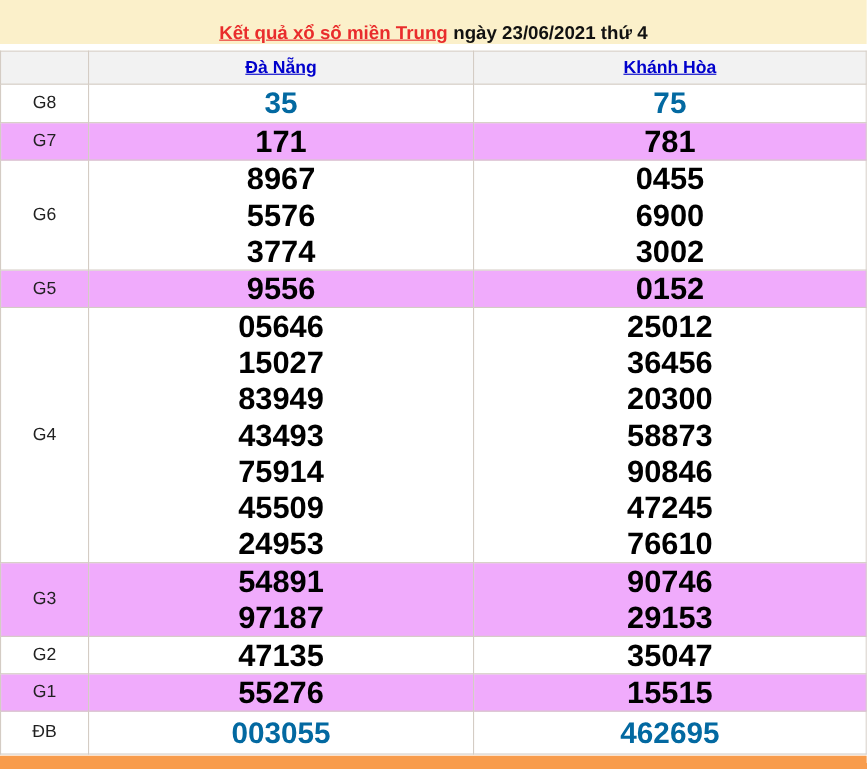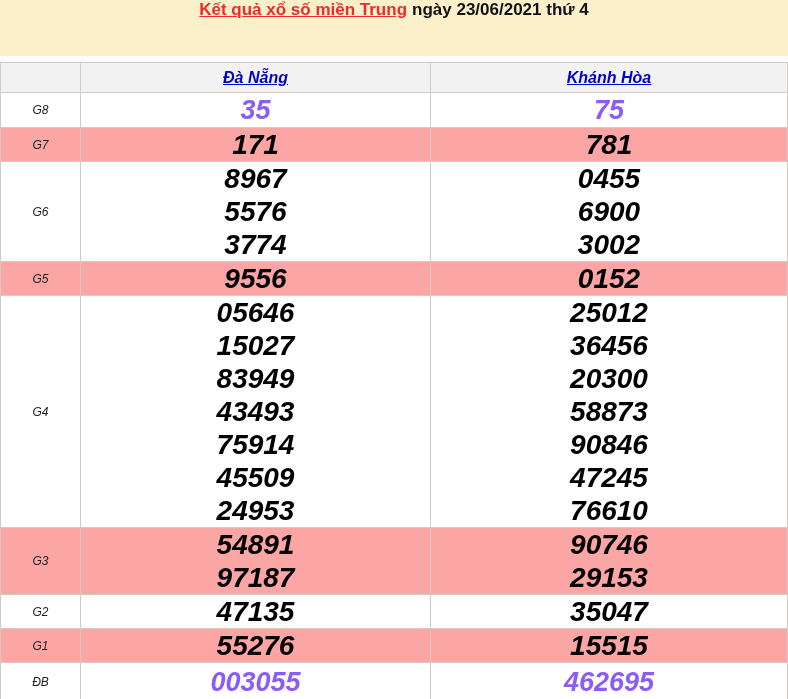--- a/index.html
+++ b/index.html
@@ -6,23 +6,23 @@
   body {
     width: 788px;
     height: 699px;
     background: #ffffff;
     font-family: "Liberation Sans", sans-serif;
     overflow: hidden;
   }
   
   .title-bar {
     background: #fbf0ca;
-    height: 56px;
+    height: 40px;
     display: flex;
-    align-items: flex-start;
+    align-items: flex-end;
     justify-content: center;
     margin-bottom: 6px;
   }
   .title-bar a {
     color: #e92c2c;
     font-weight: bold;
     font-size: 17px;
     text-decoration: underline;
     cursor: pointer;
   }
@@ -30,21 +30,20 @@
     color: #111111;
     font-weight: bold;
     font-size: 17px;
     margin-left: 5px;
   }
   
   table.results {
     width: 100%;
     border-collapse: collapse;
     table-layout: fixed;
-    font-style: italic;
   }
   table.results th, table.results td {
     border: 1px solid #d4ccc4;
     text-align: center;
     padding: 0;
   }
   col.c-label { width: 80px; }
   col.c-dn { width: 350px; }
   col.c-kh { width: 357px; }
   thead th {
@@ -52,33 +51,33 @@
     height: 29px;
     font-size: 16px;
   }
   thead th a {
     color: #0000cc;
     font-weight: bold;
     text-decoration: underline;
     cursor: pointer;
   }
   td.prize-label {
-    font-size: 12px;
+    font-size: 16px;
     font-weight: normal;
     color: #212121;
   }
   td.vals .num {
     font-size: 28px;
     font-weight: bold;
     color: #000000;
     line-height: 33px;
   }
-  tr.alt td { background: #fca5a5; }
+  tr.alt td { background: #f0abfc; }
   tr.highlight td.vals .num {
-    color: #8b5cf6;
+    color: #0369a1;
     font-size: 27px;
   }
   tr.hl-g8 td.vals .num { line-height: 34px; }
   tr.hl-db td.vals .num { line-height: 38px; }
   
   .footer-bar {
     width: 100%;
     height: 12px;
     background: #f89c4c;
     margin-top: 1px;

